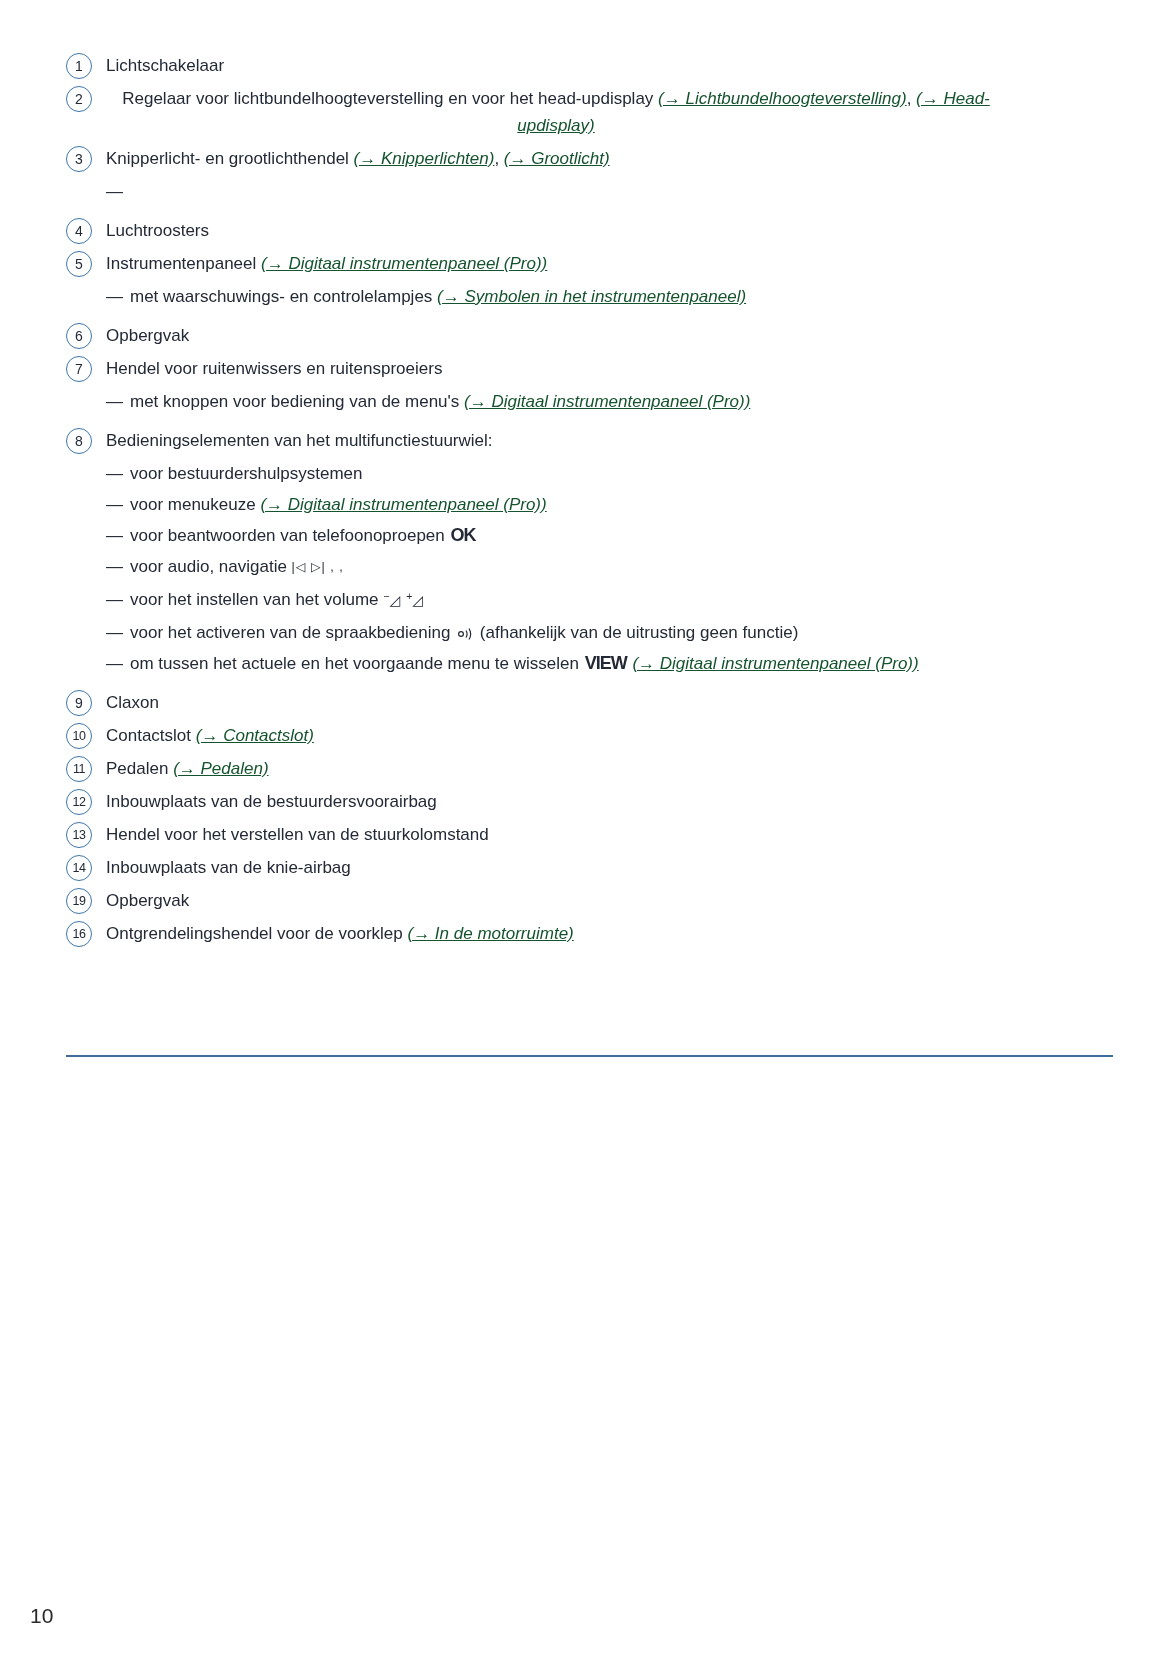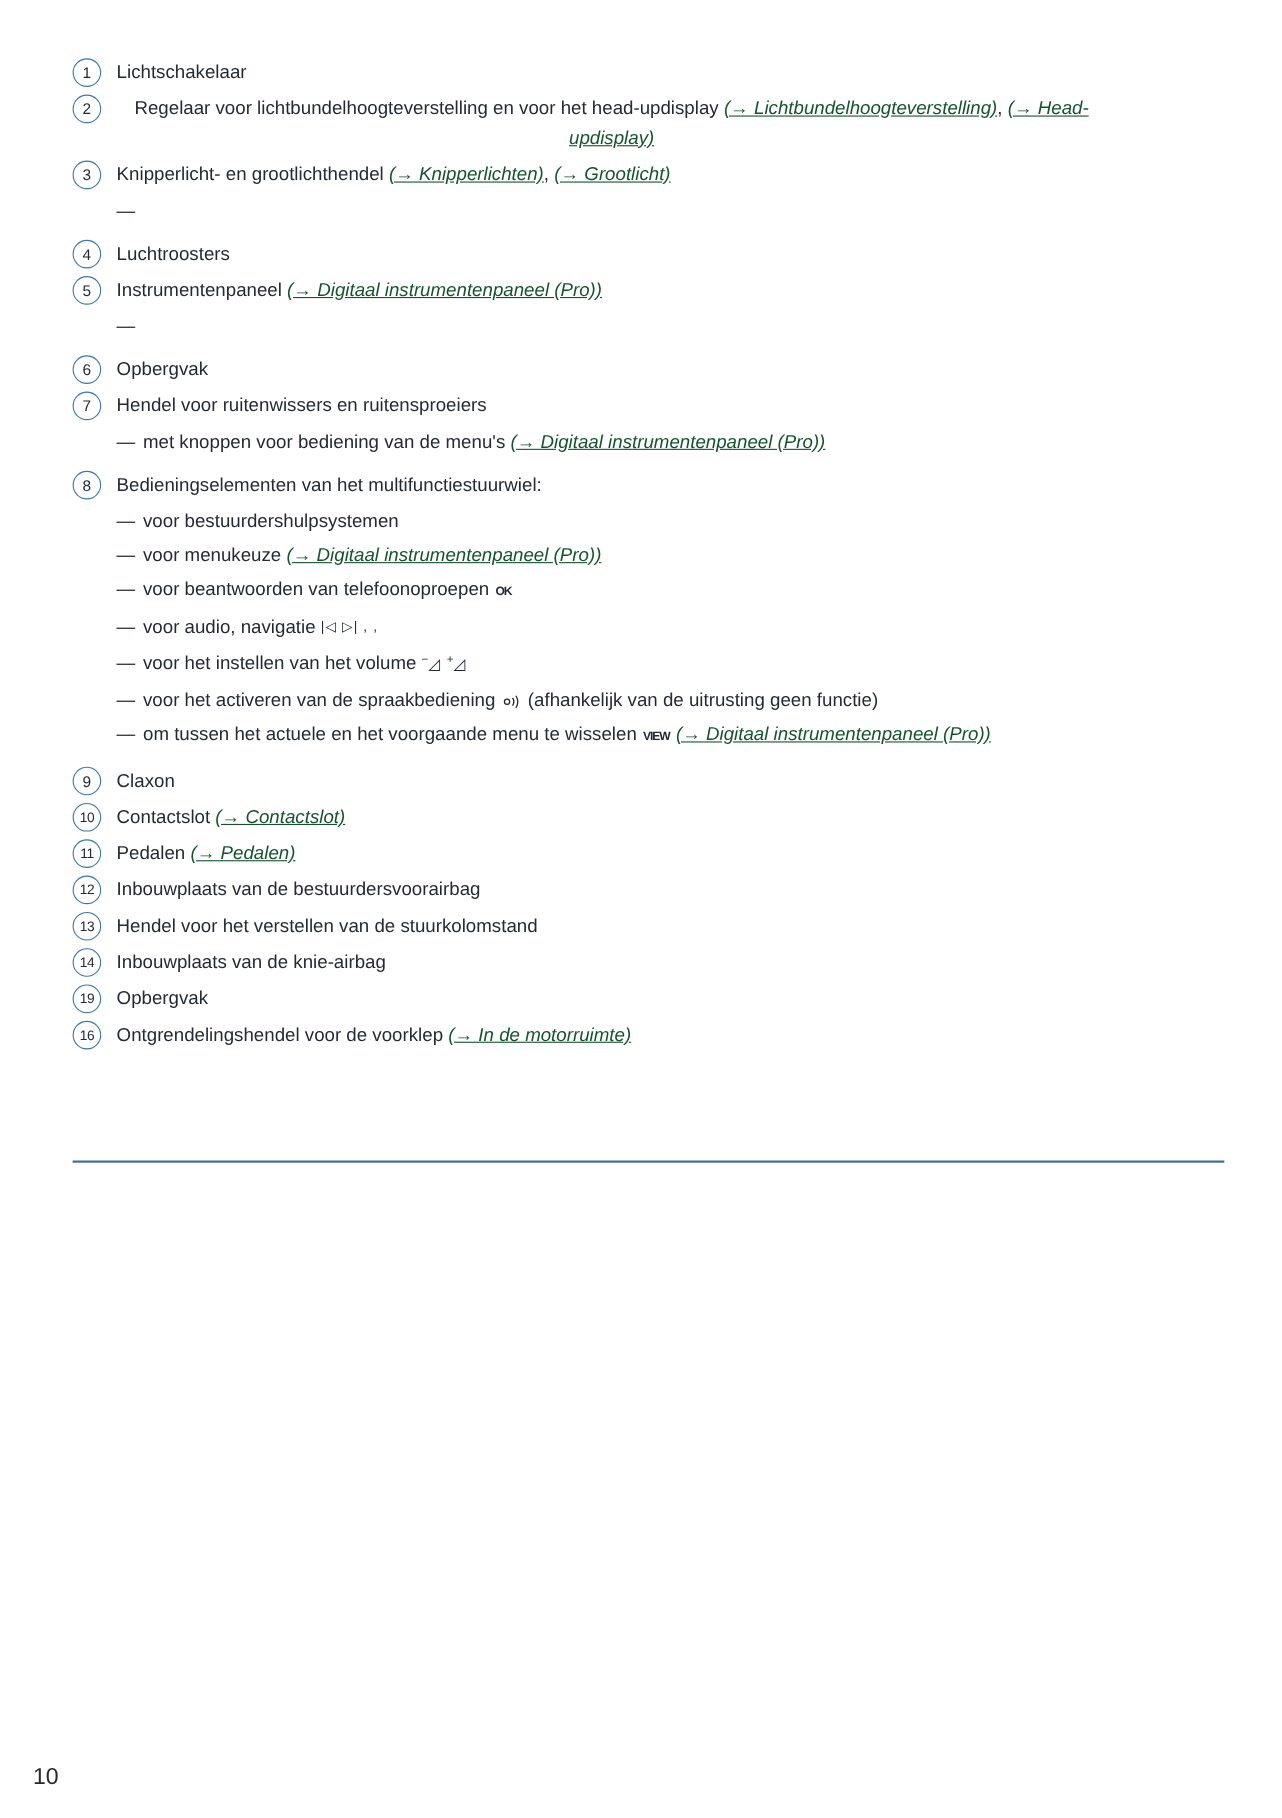--- a/index.html
+++ b/index.html
@@ -15,21 +15,21 @@
     border:1.7px solid #3d76aa; border-radius:50%;
     display:flex; align-items:center; justify-content:center;
     font-size:14px; color:#232a36; background:#fff;
   }
   .badge.two { font-size:12.5px; letter-spacing:-0.5px; }
   .item-text { max-width:900px;text-align:center; }
   .sub { display:flex; align-items:flex-start; font-size:17px; line-height:27px; margin:2px 0 4px 40px; }
   .sub-text { max-width:905px; }
   .dash { margin-right:7px; flex:0 0 auto; }
   .xref { color:#14532d; font-style:italic; text-decoration:underline; cursor:pointer; }
-  .keycap { font-weight:bold; font-size:11px; letter-spacing:-1px; padding:0 1px; }
+  .keycap { font-weight:bold; font-size:18px; letter-spacing:-1px; padding:0 1px; }
   .media-ic { font-size:12.5px; letter-spacing:1px; position:relative; top:-1px; }
   .vol-ic { font-size:14px; letter-spacing:0; }
   .vol-sign { font-size:10.5px; position:relative; top:-5px; }
   .voice-svg { position:relative; top:2px; margin:0 2px; }
   #divider { position:absolute; left:66px; top:1055px; width:1047px; height:2px; background:#3e6d9c; }
   #page-number { position:absolute; left:30px; top:1604px; font-size:21px; color:#2a2a2a; }
 </style>
 </head>
 <body>
 
@@ -53,20 +53,21 @@
       <div class="item gap">
         <span class="badge">4</span>
         <div class="item-text"><span class="seg-text">Luchtroosters</span></div>
       </div>
       <div class="item">
         <span class="badge">5</span>
         <div class="item-text"><span class="seg-text">Instrumentenpaneel </span><a class="xref">(→ Digitaal instrumentenpaneel (Pro))</a></div>
       </div>
       <div class="sub">
         <span class="dash">—</span>
+        <div class="sub-text"><span class="seg-text">met waarschuwings- en controlelampjes </span><a class="xref">(→ Symbolen in het instrumentenpaneel)</a></div>
       </div>
       <div class="item gap">
         <span class="badge">6</span>
         <div class="item-text"><span class="seg-text">Opbergvak</span></div>
       </div>
       <div class="item">
         <span class="badge">7</span>
         <div class="item-text"><span class="seg-text">Hendel voor ruitenwissers en ruitensproeiers</span></div>
       </div>
       <div class="sub">

